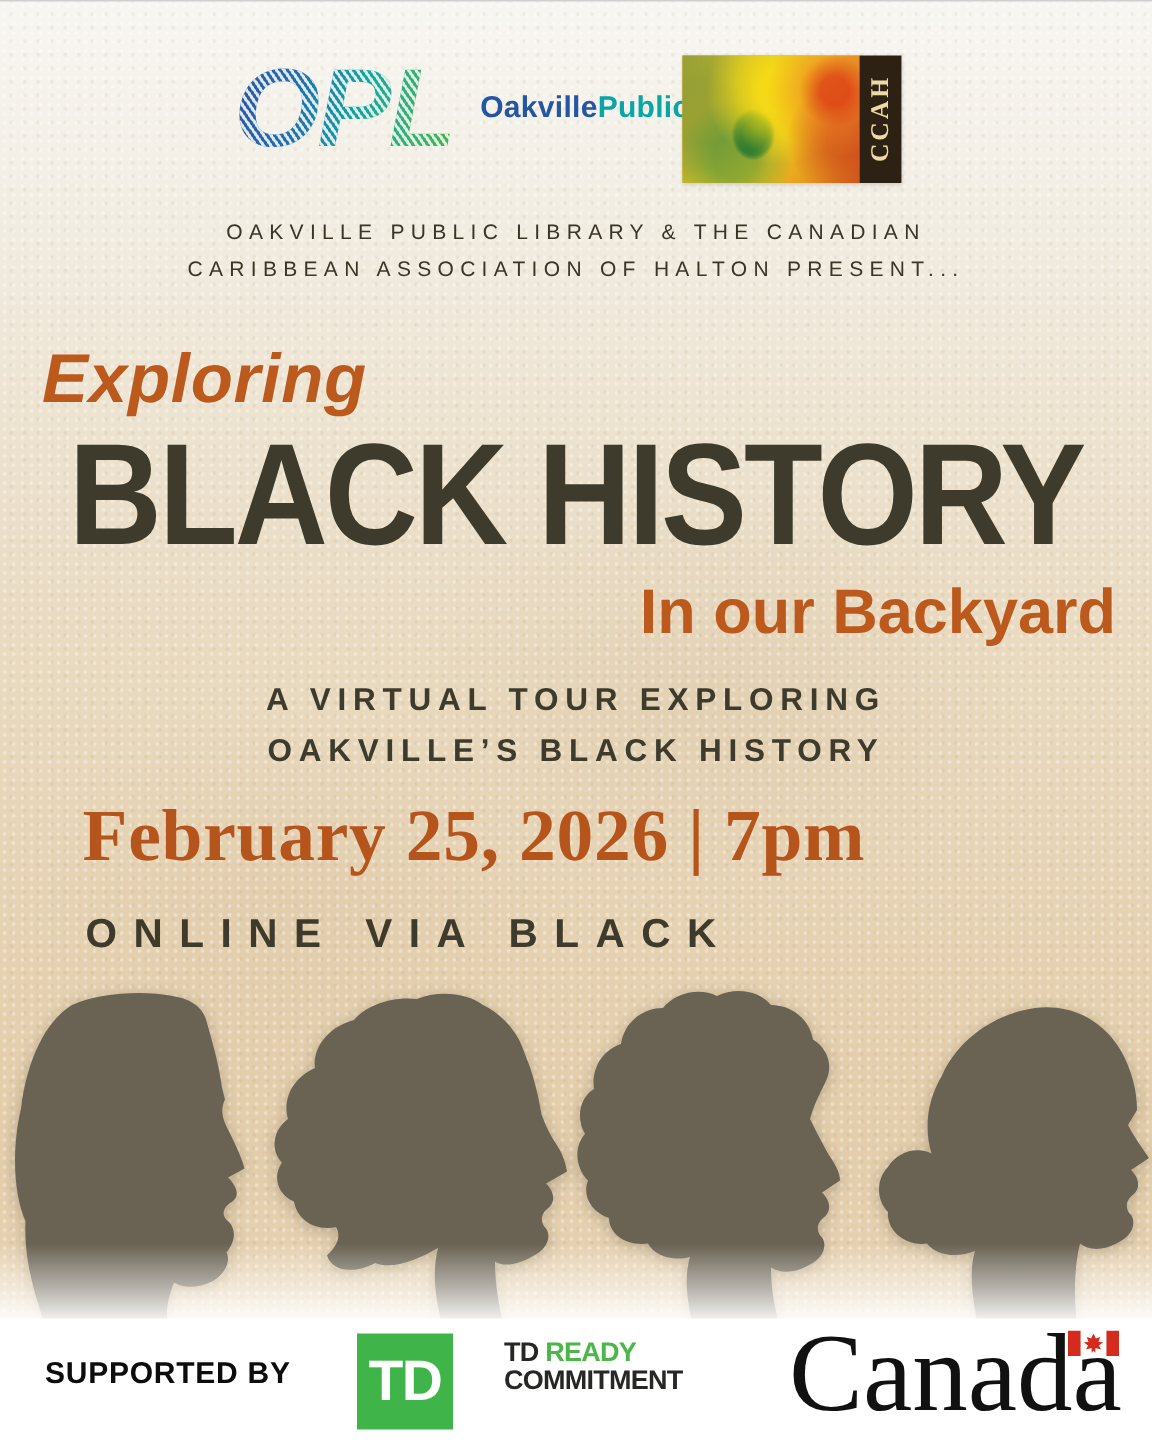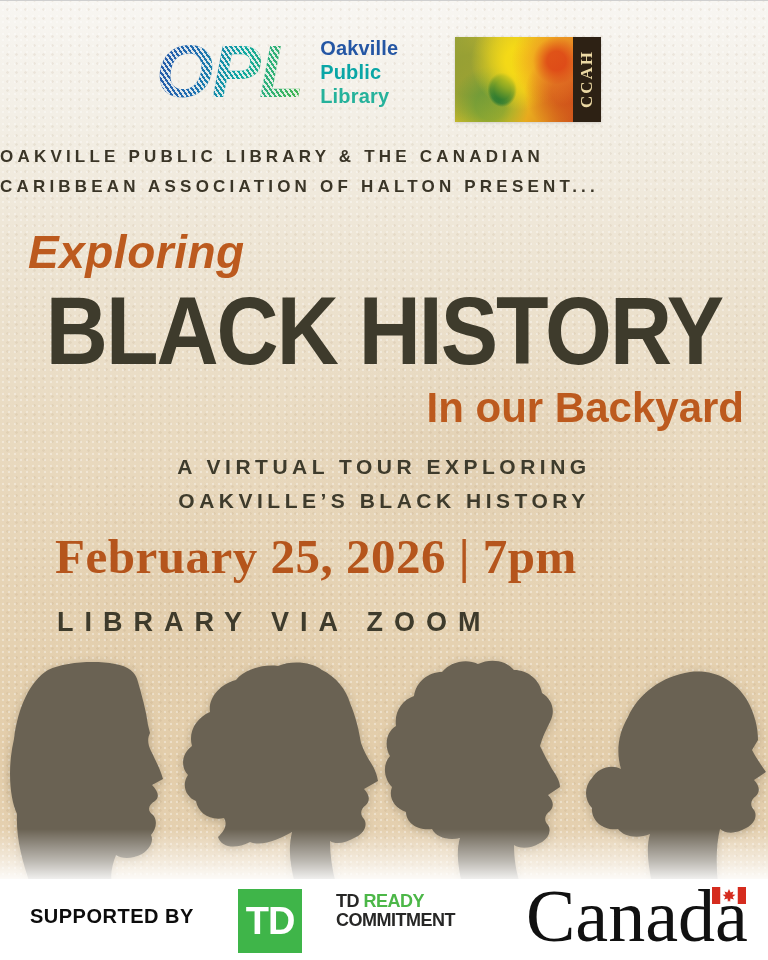--- a/index.html
+++ b/index.html
@@ -29,21 +29,21 @@
   
   .opl-logo { left:156px; top:34px; display:flex; align-items:center; gap:12px; }
   .opl-mark {
     font-style:italic; font-weight:bold; font-size:74px; line-height:1;
     letter-spacing:-2px; padding-right:6px;
     background-image:
       repeating-linear-gradient(55deg, rgba(247,245,241,0) 0 2px, rgba(247,245,241,0.9) 2px 4px),
       linear-gradient(100deg,#2a57a8 0%, #1f6fb0 28%, #0fa8a2 55%, #2fb07c 72%, #44b64d 95%);
     -webkit-background-clip:text; background-clip:text; color:transparent;
   }
-  .opl-word { display:flex; flex-direction:column; font-weight:bold; font-size:20px; line-height:1.2; letter-spacing:0.2px; }
+  .opl-word { display:flex; flex-direction:row; font-weight:bold; font-size:20px; line-height:1.2; letter-spacing:0.2px; }
   .opl-w1 { color:#2456a4; } .opl-w2 { color:#0aa6a6; } .opl-w3 { color:#26b29b; }
 
   .ccah-logo { left:455px; top:36px; width:146px; height:85px; display:flex;
     box-shadow:0 1px 3px rgba(0,0,0,0.15); }
   .ccah-art { width:118px; height:85px;
     background-color:#e3b51f;
     background-image:
       radial-gradient(circle at 86% 28%, rgba(222,70,24,0.9) 0 8%, rgba(235,120,40,0.45) 20%, transparent 38%),
       radial-gradient(circle at 92% 65%, rgba(205,70,25,0.65) 0 10%, transparent 32%),
       radial-gradient(circle at 55% 28%, rgba(246,219,22,0.95) 0 16%, rgba(246,219,22,0.55) 34%, transparent 55%),
@@ -53,22 +53,22 @@
       linear-gradient(115deg,#98a23a 0%, #cdbc2a 30%, #eec11e 58%, #e2911e 82%, #cf5a1c 100%);
   }
   .ccah-bar { width:28px; height:85px; background:#2d2114; display:flex; align-items:center; justify-content:center; }
   .ccah-bar span {
     writing-mode:vertical-rl; transform:rotate(180deg);
     color:#ecd9a4; font-family:"Liberation Serif", serif; font-weight:bold;
     font-size:17px; letter-spacing:2px;
   }
 
   
-  .presents { left:0; top:141px; width:768px; 
-    color:#3a3527; font-weight:bold; font-size:17px; letter-spacing:4.2px; line-height:1.78; }
+  .presents { left:0; top:141px; width:768px; text-align:center;
+    color:#3a3527; font-weight:normal; font-size:14px; letter-spacing:4.2px; line-height:1.78; }
   .kicker { left:28px; top:224px; color:#bc5a1e; font-weight:bold; font-size:46px; letter-spacing:0.5px;font-style:italic; }
   .main-title { left:0; top:281px; width:768px; text-align:center;
     color:#3e3b2c; font-weight:bold; font-size:86px; letter-spacing:-2px;
     line-height:1; transform:scaleY(1.12); transform-origin:top center; white-space:nowrap; }
   .tagline { left:0; top:383px; width:744px; text-align:right;
     color:#bc5a1e; font-weight:bold; font-size:42px; }
   .subtitle { left:0; top:449px; width:768px; text-align:center;
     color:#3e3b2c; font-weight:bold; font-size:21px; letter-spacing:4.5px; line-height:1.62; }
   .datetime { left:55px; top:527px;
     font-family:"Liberation Serif", serif; font-weight:bold;
@@ -126,21 +126,21 @@
   <div class="layer kicker">Exploring</div>
   <div class="layer main-title">BLACK HISTORY</div>
   <div class="layer subtitle">
     <div>A VIRTUAL TOUR EXPLORING</div>
     <div>OAKVILLE’S BLACK HISTORY</div>
   </div>
 
   <div class="layer tagline">In our Backyard</div>
 
   <div class="layer datetime">February 25, 2026 | 7pm</div>
-  <div class="layer location">LIBRARY VIA ZOOM</div>
+  <div class="layer location">ONLINE VIA BLACK</div>
 
   <svg class="layer silhouettes" viewBox="0 0 768 235" aria-hidden="true">
     <g class="sil-wrap">
       <path d="
         M 30 235 C 22 210 16 190 17 165 C 10 150 7 120 14 90
         C 18 58 30 32 48 21 C 65 13 95 11 115 15
         C 128 17 136 23 138 33 C 142 47 146 61 148 76 L 150 84
         C 147 90 148 96 151 102 C 156 112 161 122 163 130 L 152 136
         C 158 142 160 148 155 152 C 148 156 147 162 153 166
         C 158 172 156 180 151 186 C 154 192 150 200 142 205

